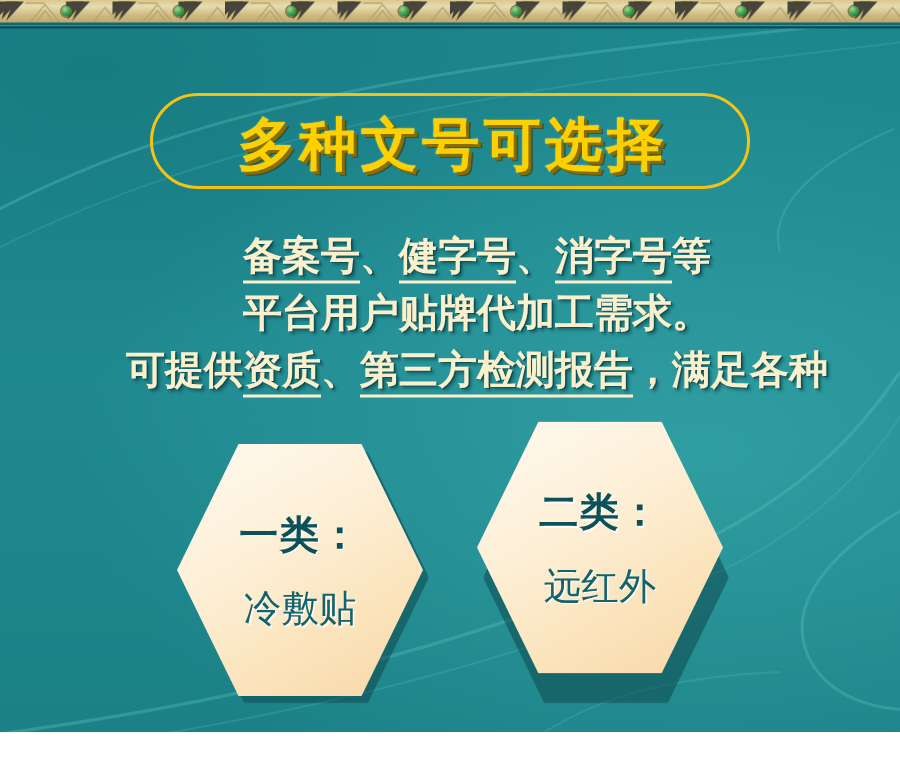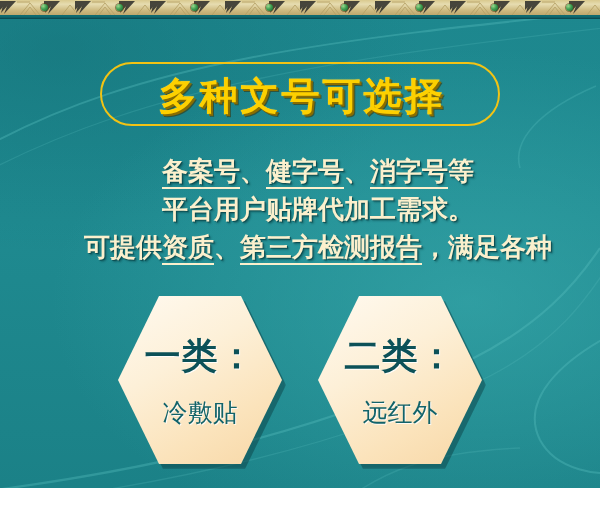--- a/index.html
+++ b/index.html
@@ -84,35 +84,35 @@
   }
   .hex-shadow{
     position:absolute;width:164px;height:168px;
     -webkit-clip-path:polygon(25% 0%,75% 0%,100% 50%,75% 100%,25% 100%,0% 50%);
     clip-path:polygon(25% 0%,75% 0%,100% 50%,75% 100%,25% 100%,0% 50%);
     background:rgba(8,58,62,.45);
     filter:blur(1px);
   }
   .hex-head{
     font-family:"DejaVu Serif","Liberation Serif",serif;
-    font-weight:bold;font-size:36px;letter-spacing:1px;
+    font-weight:bold;font-size:26px;letter-spacing:1px;
     color:#0c5158;
     text-shadow:1px 1px 0 rgba(255,255,255,.85);
     margin-bottom:16px;white-space:nowrap;
   }
   .hex-line{
     font-family:"DejaVu Serif","Liberation Serif",serif;
     font-weight:normal;font-size:25px;line-height:32px;
     color:#12636a;
     text-shadow:1px 1px 0 rgba(255,255,255,.8);
     white-space:nowrap;
   }
   #hexL{left:118px;top:296px;}
   #hexLsh{left:122px;top:301px;}
-  #hexR{left:318px;top:296px;}
+  #hexR{left:318px;top:281px;}
   #hexRsh{left:322px;top:301px;}
 </style>
 </head>
 <body>
 
 <div class="stage">
 
   <svg class="swoosh" viewBox="0 0 600 516" preserveAspectRatio="none">
     <g fill="none" stroke="#57bcbd" stroke-opacity="0.38">
       <path d="M-20,150 C140,60 330,40 620,10" stroke-width="2"></path>

